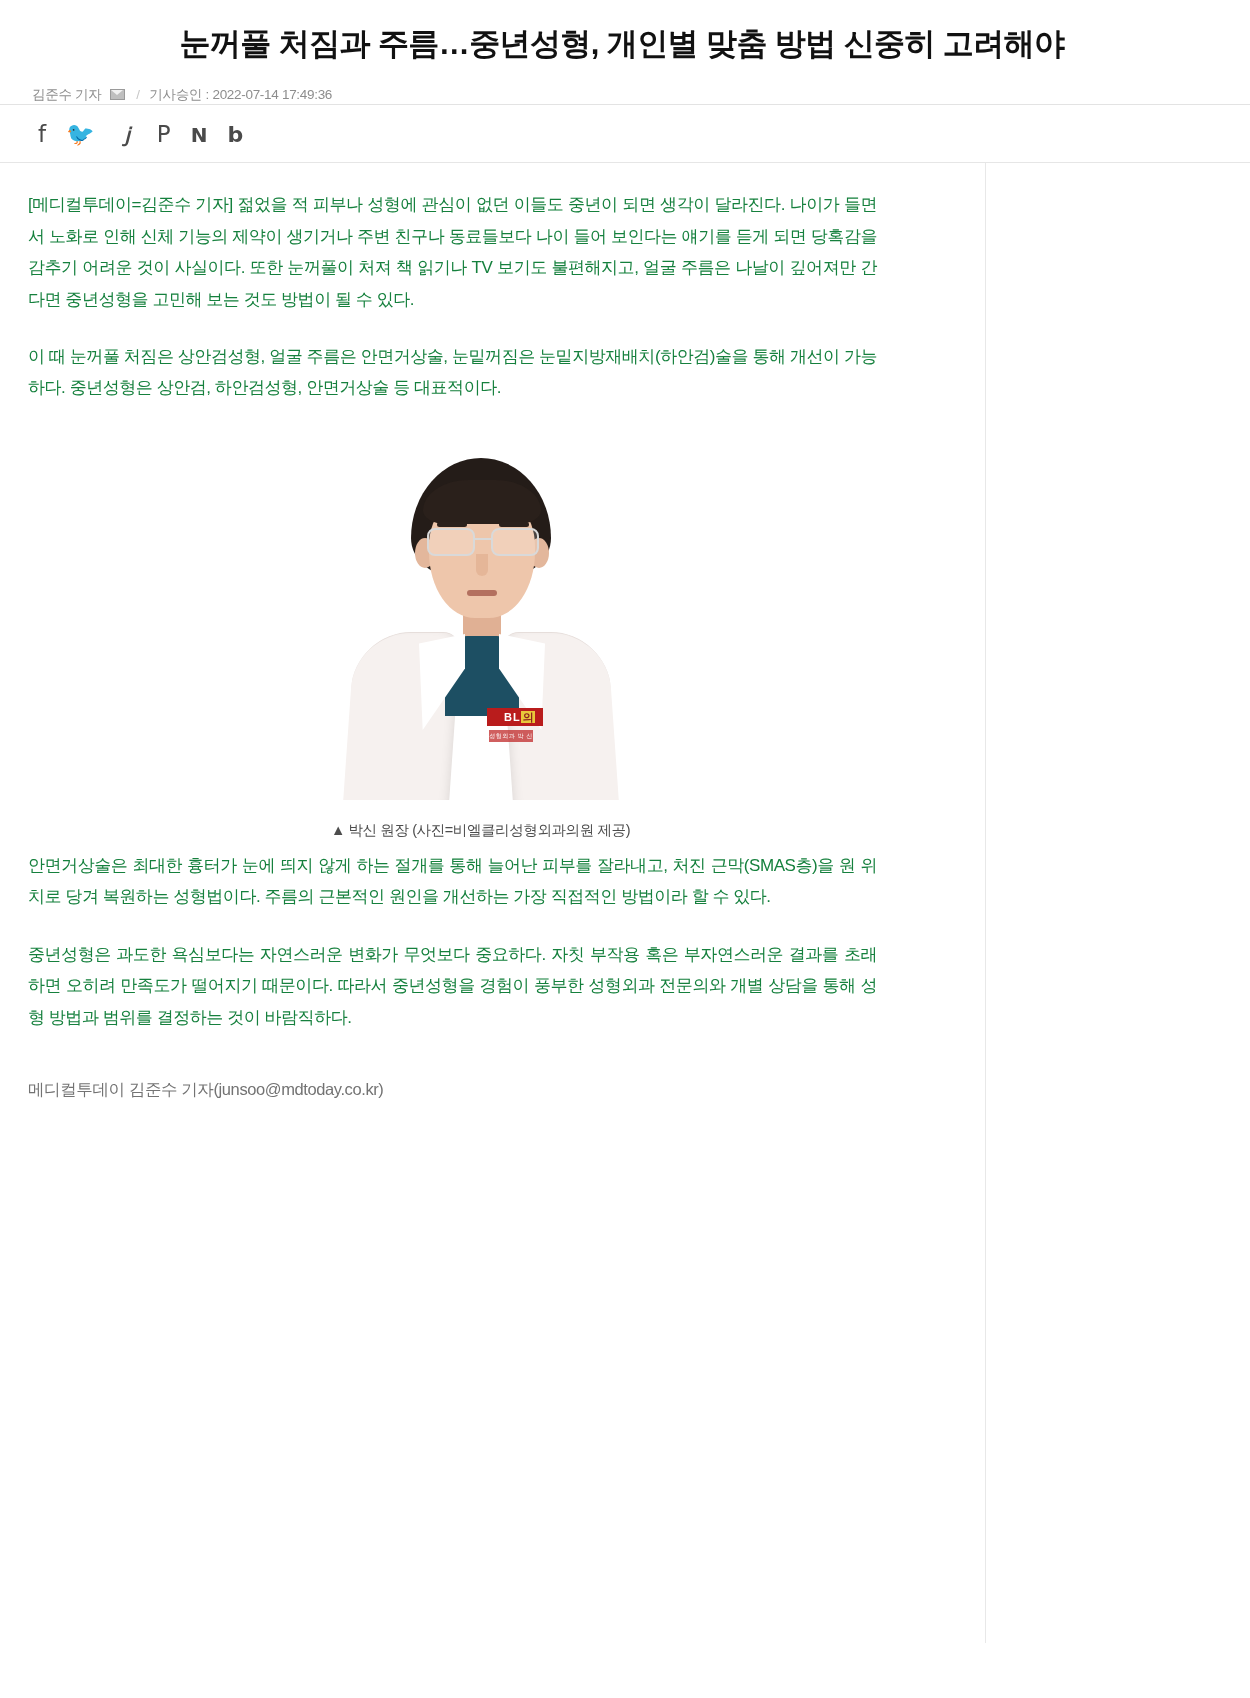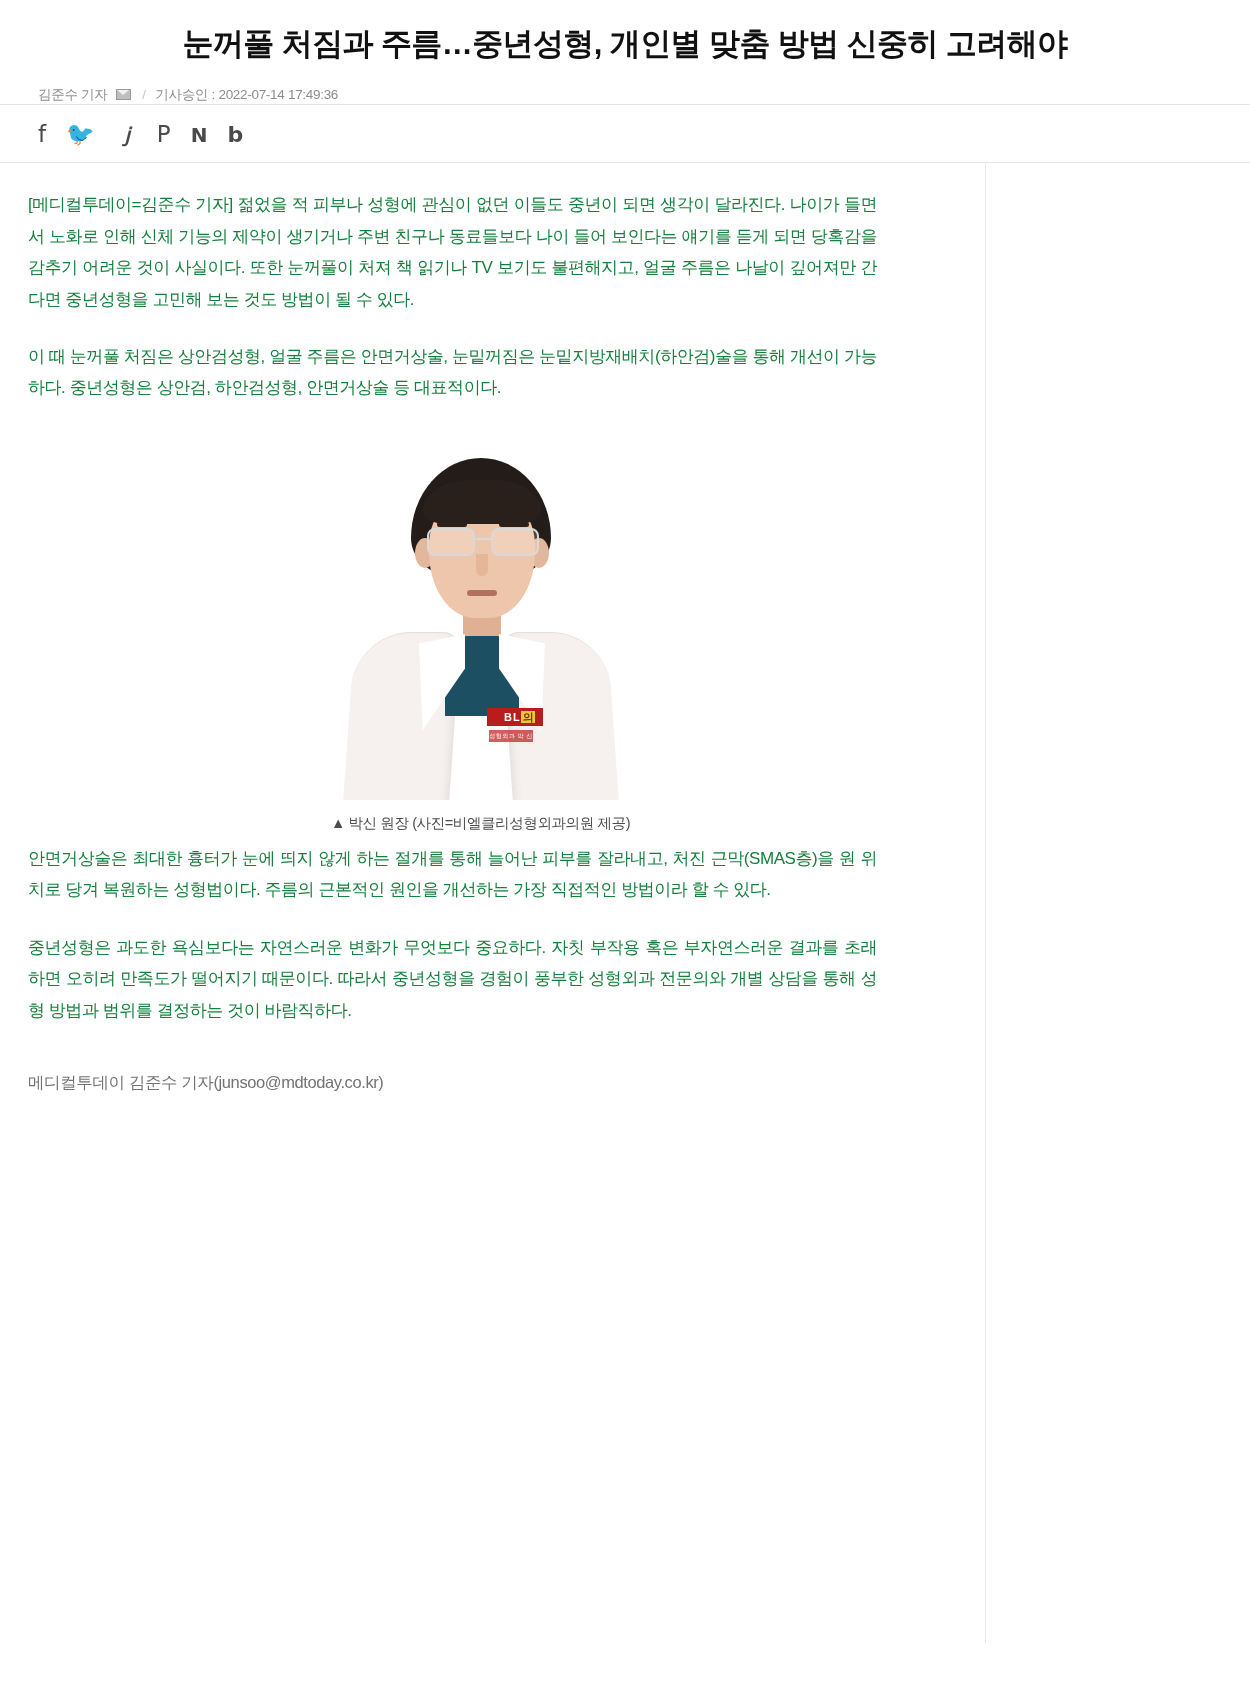--- a/index.html
+++ b/index.html
@@ -13,21 +13,21 @@
     font-family: "Liberation Sans", sans-serif;
     color: #222222;
   }
   .page {
     width: 1250px;
     box-sizing: border-box;
     padding: 0;
     position: relative;
   }
   .article-header {
-    padding: 14px 28px 0 28px;
+    padding: 14px 28px 0 22px;
   }
   h1.headline {
     font-size: 31px;
     line-height: 1.3;
     font-weight: bold;
     letter-spacing: -0.6px;
     margin: 10px 0 22px 0;
     text-align: center;
     color: #111111;
   }
@@ -272,21 +272,21 @@
     font-size: 6px;
     color: #fff;
     text-align: center;
     line-height: 12px;
     letter-spacing: .5px;
   }
   .caption {
     font-size: 14.5px;
     color: #4d4d4d;
     letter-spacing: -0.4px;
-    margin-top: 14px;
+    margin-top: 21px;
   }
   .after-figure {
     margin-top: 110px;
   }
   .signoff {
     font-size: 16.5px;
     color: #737373;
     letter-spacing: -0.4px;
     margin: 46px 0 0 0;
   }

